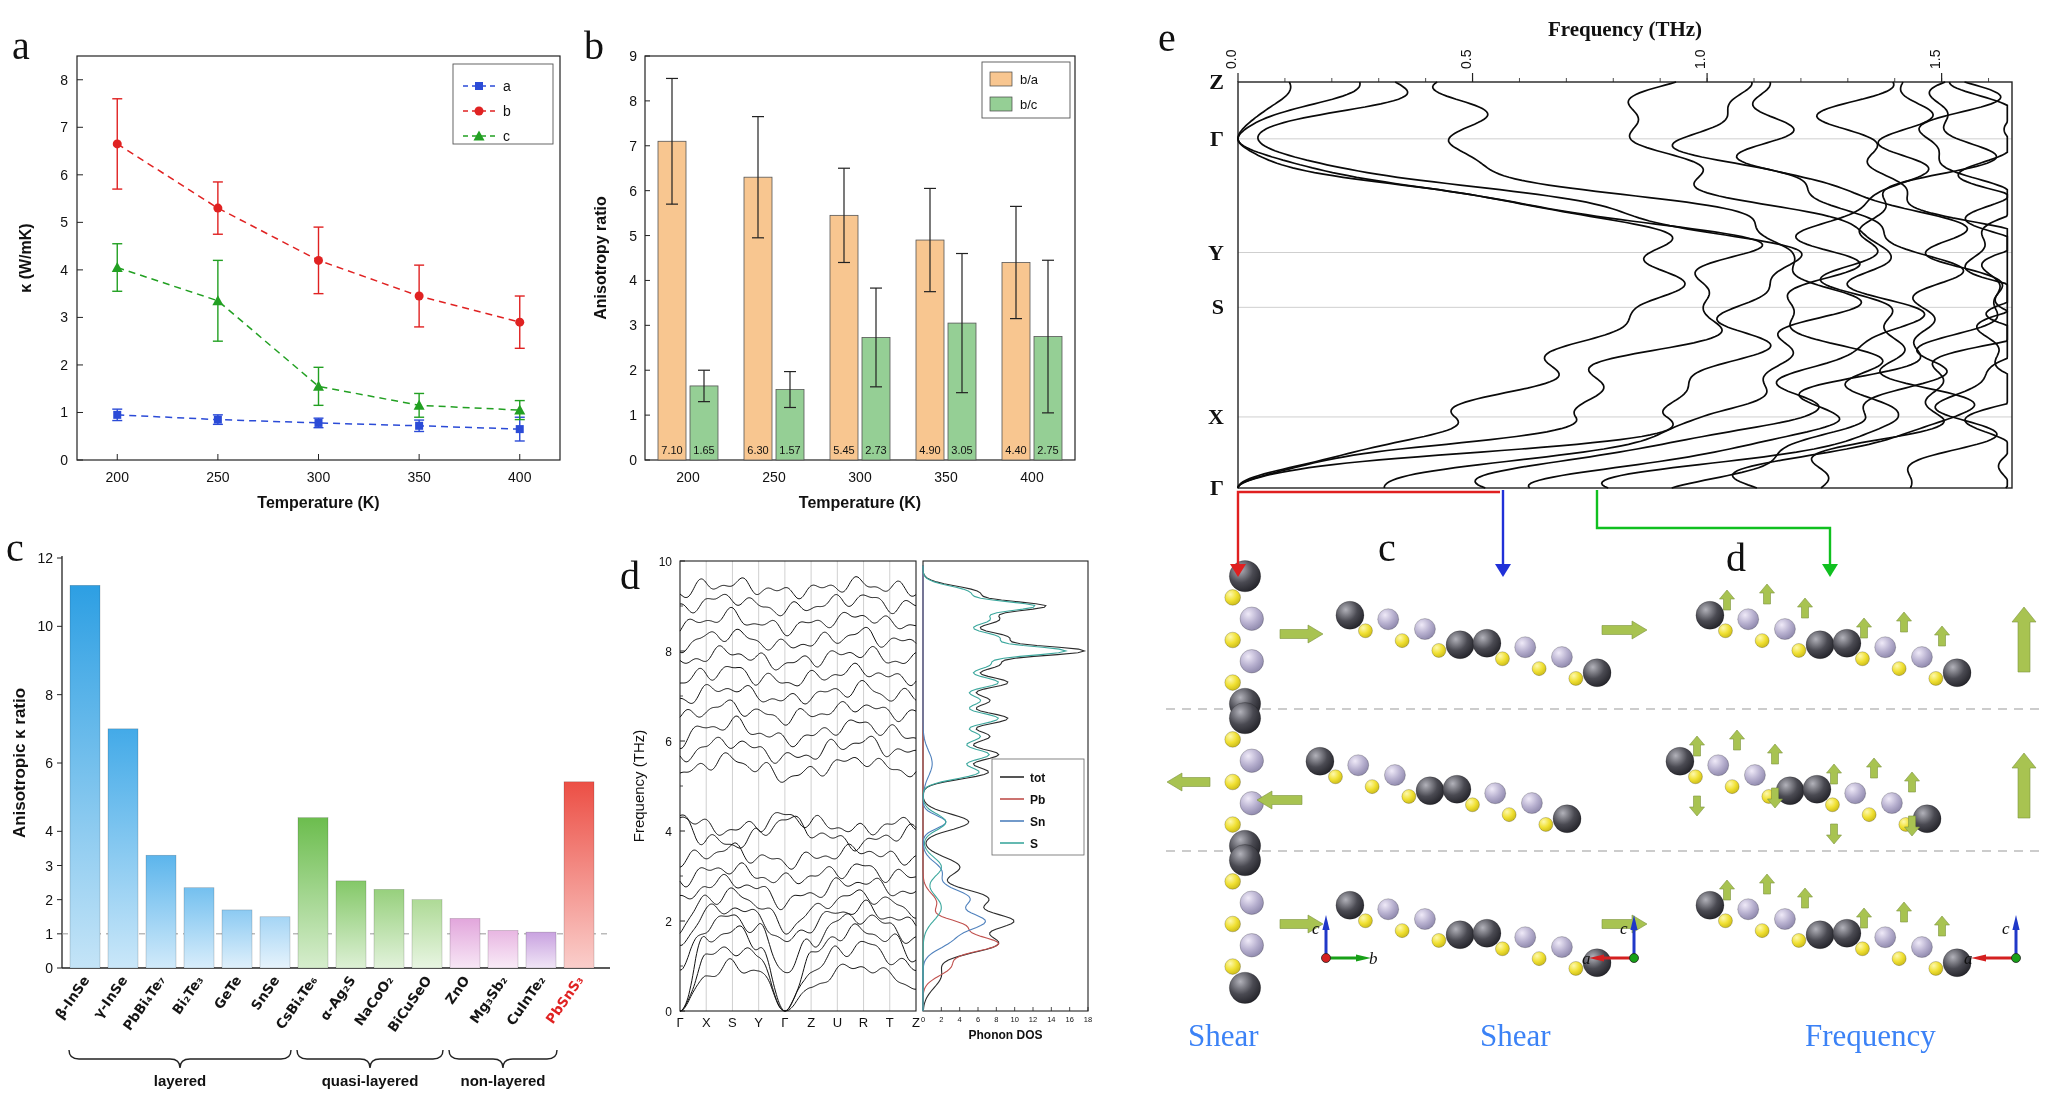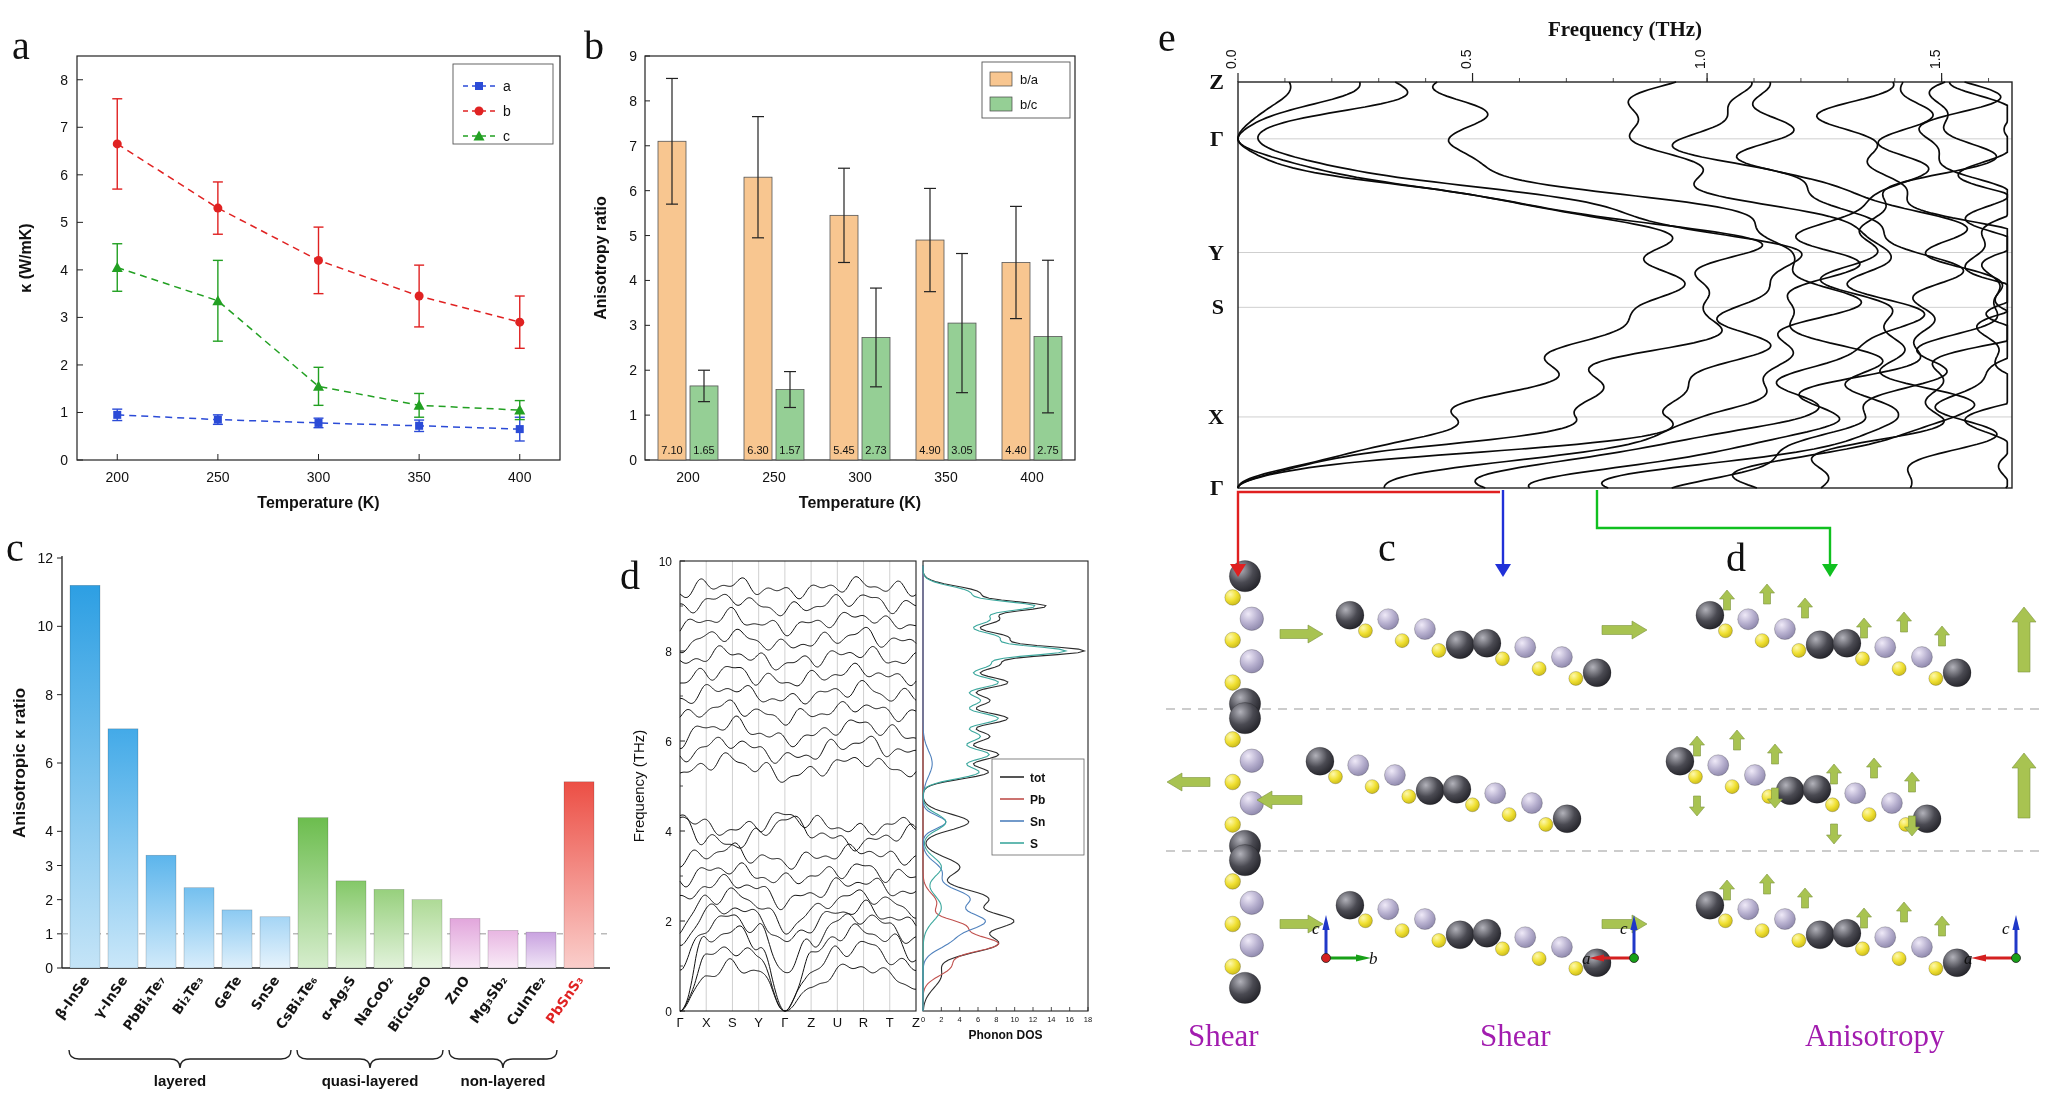--- a/index.html
+++ b/index.html
@@ -14,21 +14,21 @@
   #structures{position:absolute;left:1150px;top:500px;width:898px;height:609px;}
   #svg-overlay{position:absolute;left:0;top:0;pointer-events:none;}
   .plabel{position:absolute;font:400 40px "Liberation Serif",serif;color:#111;line-height:1;}
   #pl-a{left:12px;top:26px;}
   #pl-b{left:584px;top:26px;}
   #pl-c{left:6px;top:528px;}
   #pl-d{left:620px;top:556px;}
   #pl-e{left:1158px;top:18px;}
   #pl-sc{left:1378px;top:528px;}
   #pl-sd{left:1726px;top:538px;}
-  .caption{position:absolute;font:400 31px "Liberation Serif",serif;color:#a21caf;}
+  .caption{position:absolute;font:400 31px "Liberation Serif",serif;color:#3b82f6;}
   #cap-0{left:38px;top:518px;}
   #cap-1{left:330px;top:518px;}
   #cap-2{left:655px;top:518px;}
   svg{display:block;}
 </style>
 </head>
 <body>
 
 <div id="figure">
 
@@ -739,21 +739,21 @@
         <line x1="866" y1="458" x2="866" y2="424" stroke="#2038c8" stroke-width="3"></line>
         <path d="M866.0,415.0 L869.6,430.0 L862.4,430.0 Z" fill="#2038c8"></path>
         <line x1="866" y1="458" x2="830" y2="458" stroke="#d42020" stroke-width="3"></line>
         <path d="M821.0,458.0 L836.0,454.4 L836.0,461.6 Z" fill="#d42020"></path>
         <circle cx="866" cy="458" r="4.5" fill="#18a018" stroke="#222" stroke-width="0.8"></circle>
         <text x="852" y="434" fill="#111" font-size="17" font-family="&quot;Liberation Serif&quot;,serif" font-style="italic">c</text>
         <text x="814" y="464" fill="#111" font-size="17" font-family="&quot;Liberation Serif&quot;,serif" font-style="italic">a</text>
       </svg>
     <div class="caption" id="cap-0">Shear</div>
     <div class="caption" id="cap-1">Shear</div>
-    <div class="caption" id="cap-2">Anisotropy</div>
+    <div class="caption" id="cap-2">Frequency</div>
   </section>
 
   <svg id="svg-overlay" width="2048" height="1109">
       <path d="M1500,492 L1238,492 L1238,564" fill="none" stroke="#e02020" stroke-width="2.4"></path>
       <path d="M1230,564 L1246,564 L1238,577 Z" fill="#e02020"></path>
       <path d="M1503,490 L1503,564" fill="none" stroke="#2030d8" stroke-width="2.4"></path>
       <path d="M1495,564 L1511,564 L1503,577 Z" fill="#2030d8"></path>
       <path d="M1597,490 L1597,528 L1830,528 L1830,564" fill="none" stroke="#10c020" stroke-width="2.4"></path>
       <path d="M1822,564 L1838,564 L1830,577 Z" fill="#10c020"></path>
     </svg>

